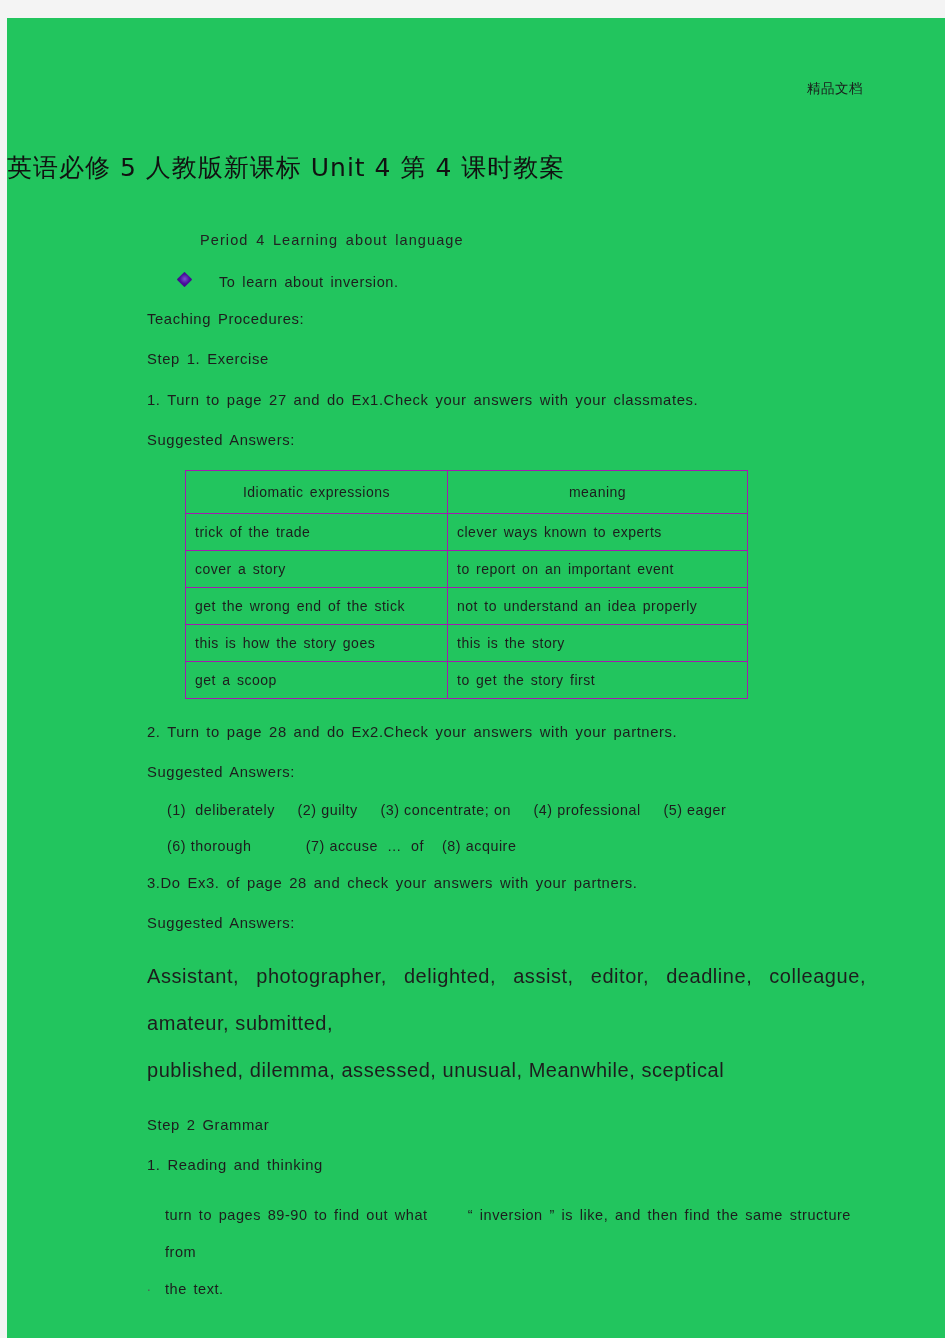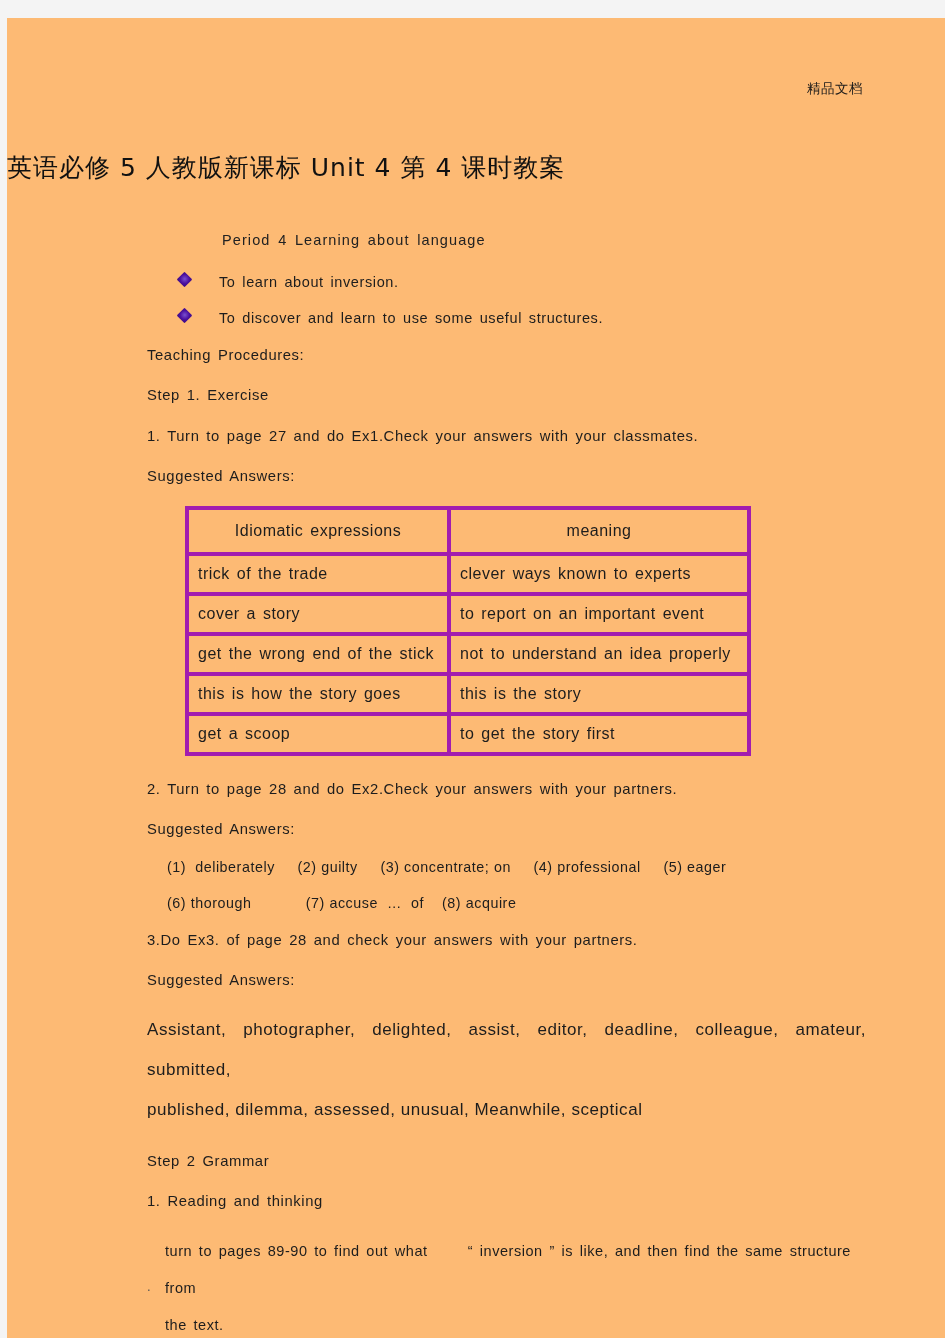--- a/index.html
+++ b/index.html
@@ -12,21 +12,21 @@
     height: 1338px;
     overflow: hidden;
     font-family: "Liberation Sans", sans-serif;
   }
   .page {
     position: absolute;
     left: 7px;
     top: 18px;
     width: 938px;
     height: 1320px;
-    background: #fdba74;
+    background: #22c55e;
   }
   .doc-header {
     position: absolute;
     right: 82px;
     top: 62px;
     font-size: 13.5px;
     color: #1a1a1a;
     letter-spacing: 0.5px;
     font-family: "DejaVu Sans", sans-serif;
   }
@@ -40,21 +40,21 @@
     letter-spacing: 1px;
     font-family: "DejaVu Sans", sans-serif;
   }
   .body-wrap {
     position: absolute;
     left: 134px;
     top: 214px;
     width: 725px;
   }
   .subtitle {
-    margin-left: 81px;
+    margin-left: 59px;
     font-size: 14.5px;
     color: #222;
     letter-spacing: 1.1px;
     word-spacing: 2.5px;
     margin-bottom: 26px;
   }
   .para {
     font-size: 14.8px;
     color: #1d1d1d;
     letter-spacing: 0.6px;
@@ -87,44 +87,44 @@
     transform: rotate(45deg);
     border-radius: 1px;
   }
   table.idiom-table {
     border-collapse: collapse;
     margin: 0 0 24px 44px;
     width: 562px;
     table-layout: fixed;
   }
   table.idiom-table td {
-    border: 4px solid #a21caf;
+    border: 1px solid #a21caf;
     height: 26px;
     padding: 5px 9px;
-    font-size: 16px;
+    font-size: 14px;
     color: #1d1d1d;
     letter-spacing: 0.5px;
     word-spacing: 2px;
     vertical-align: middle;
   }
   table.idiom-table tr.head td {
     text-align: center;
     padding: 8px 9px;
   }
   table.idiom-table col.c1 { width: 262px; }
   table.idiom-table col.c2 { width: 300px; }
   .answer-line {
     font-size: 14.3px;
     color: #1d1d1d;
     letter-spacing: 0.55px;
     margin: 16px 0 20px 26px;
     white-space: pre;
   }
   .wordlist {
-    font-size: 17px;
+    font-size: 20px;
     color: #1d1d1d;
     letter-spacing: 0.55px;
     margin: 0 0 22px 6px;
     line-height: 2.35;
     text-align: justify;
     text-justify: inter-word;
   }
   .wordlist .l2 { display: block; }
   .indent-para {
     font-size: 14.5px;
@@ -155,24 +155,20 @@
 
   <div class="body-wrap">
 
     <div class="subtitle">Period 4    Learning about language</div>
 
 
     <ul class="goal-list">
       <li class="goal-item">
         <span class="bullet-diamond"></span>
         <span>To learn about inversion.</span>
-      </li>
-      <li class="goal-item">
-        <span class="bullet-diamond"></span>
-        <span>To discover and learn to use some useful structures.</span>
       </li>
     </ul>
 
     <p class="para">Teaching Procedures:</p>
 
     <p class="para">Step 1. Exercise</p>
 
     <p class="para">1. Turn to page 27 and do Ex1.Check your answers with your classmates.</p>
 
     <p class="para tight">Suggested Answers:</p>

